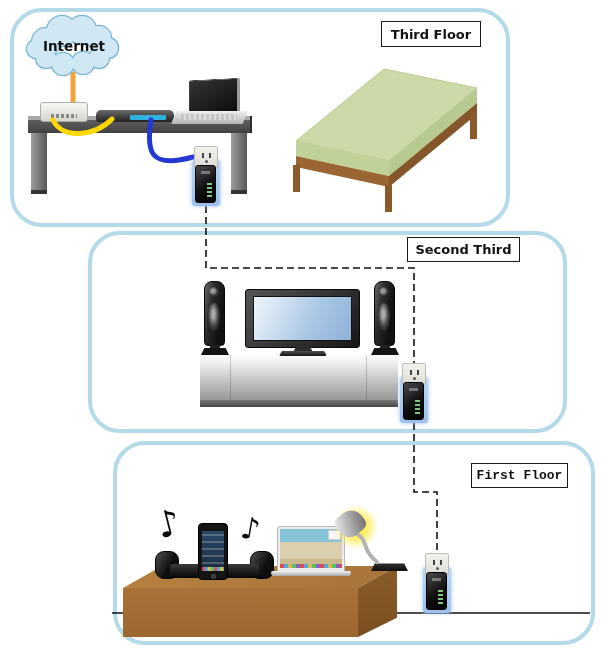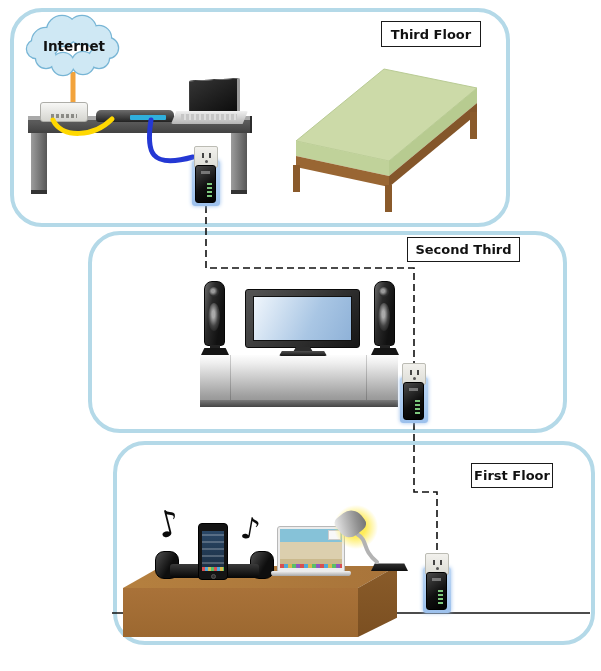--- a/index.html
+++ b/index.html
@@ -13,21 +13,21 @@
   .floor-box{position:absolute;border:4px solid #b4d9e8;border-radius:32px;background:transparent;}
   #floor-third {left:10px;  top:8px;   width:500px; height:219px;}
   #floor-second{left:88px;  top:231px; width:479px; height:202px;}
   #floor-first {left:113px; top:441px; width:482px; height:204px;}
 
   
   .floor-label{position:absolute;background:#fff;border:1px solid #1a1a1a;display:flex;
                align-items:center;justify-content:center;font-weight:bold;font-size:13px;color:#111;z-index:6;}
   #label-third {left:381px;top:21px; width:100px;height:26px;}
   #label-second{left:407px;top:237px;width:113px;height:25px;}
-  #label-first {left:471px;top:463px;width:82px; height:25px;}
+  #label-first {left:471px;top:463px;width:97px; height:25px;font-family:Liberation Mono, monospace;}
 
   
   #bg-lines{z-index:2;}
   .dev{z-index:3;}
   #fg-art{z-index:4;}
   .adapter{z-index:5;}
   #lamp-shade{z-index:5;}
 
   
   #t-desk-top{left:28px;top:116px;width:224px;height:17px;

